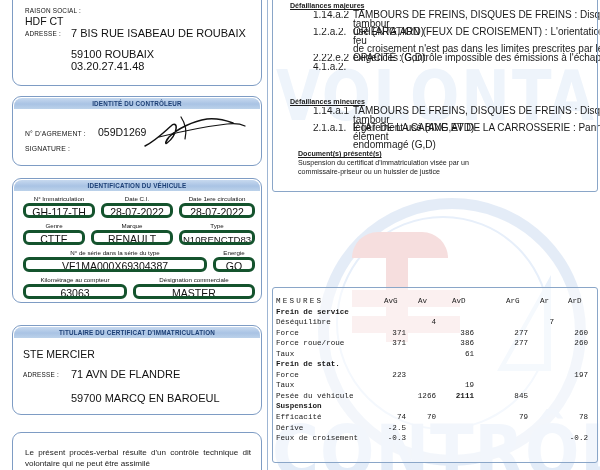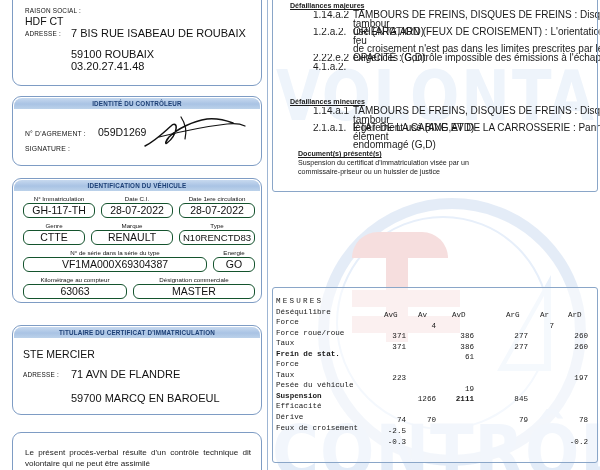--- a/index.html
+++ b/index.html
@@ -188,21 +188,21 @@
     font-size: 6.2px;
     color: #111;
     white-space: nowrap;
   }
   .fld .fbox {
     position: absolute;
     left: 0;
     top: 8px;
     width: 100%;
     height: 15px;
-    border: 1px solid #14532d;
+    border: 3px solid #14532d;
     border-radius: 6px;
     background: #fff;
     box-sizing: border-box;
     text-align: center;
     font-size: 10.5px;
     line-height: 13px;
     color: #111;
     white-space: nowrap;
     overflow: hidden;
   }
@@ -264,21 +264,20 @@
     position: absolute;
     left: 0;
     top: 0;
   }
   .mrow.bold .mname { font-weight: bold; }
   .mrow .mcell {
     position: absolute;
     top: 0;
     text-align: right;
     width: 34px;
-    margin-top: 14px;
   }
   .mhead .mcell { text-align: left; width: 34px; }
   .mhead .mname { letter-spacing: 2.2px; }
 
   .rbox {
     position: absolute;
     left: 272px;
     top: 287px;
     width: 326px;
     height: 176px;
@@ -457,20 +456,23 @@
     <div class="mrow mhead">
       <span class="mname">MESURES</span>
       <span class="mcell" style="left:108px;">AvG</span>
       <span class="mcell" style="left:142px;">Av</span>
       <span class="mcell" style="left:176px;">AvD</span>
       <span class="mcell" style="left:230px;">ArG</span>
       <span class="mcell" style="left:264px;">Ar</span>
       <span class="mcell" style="left:292px;">ArD</span>
     </div>
     <div id="measures-body">
+        <div class="mrow bold">
+          <span class="mname">Frein de service</span>
+        </div>
         <div class="mrow">
           <span class="mname">Déséquilibre</span>
           <span class="mcell" style="left: 126px;">4</span>
           <span class="mcell" style="left: 244px;">7</span>
         </div>
         <div class="mrow">
           <span class="mname">Force</span>
           <span class="mcell" style="left: 96px;">371</span>
           <span class="mcell" style="left: 164px;">386</span>
           <span class="mcell" style="left: 218px;">277</span>

